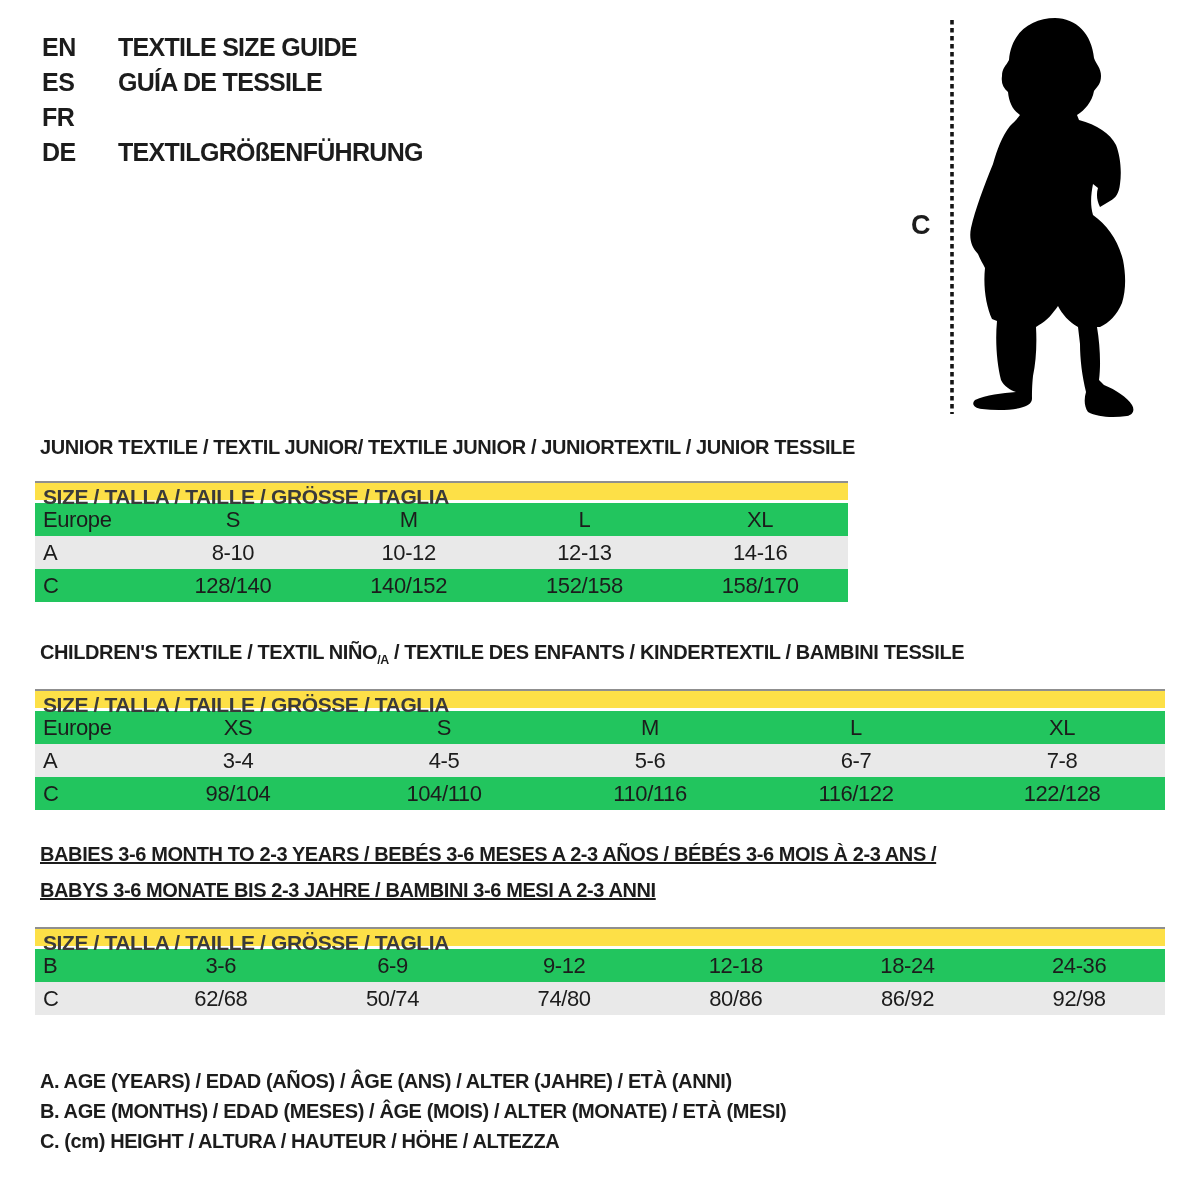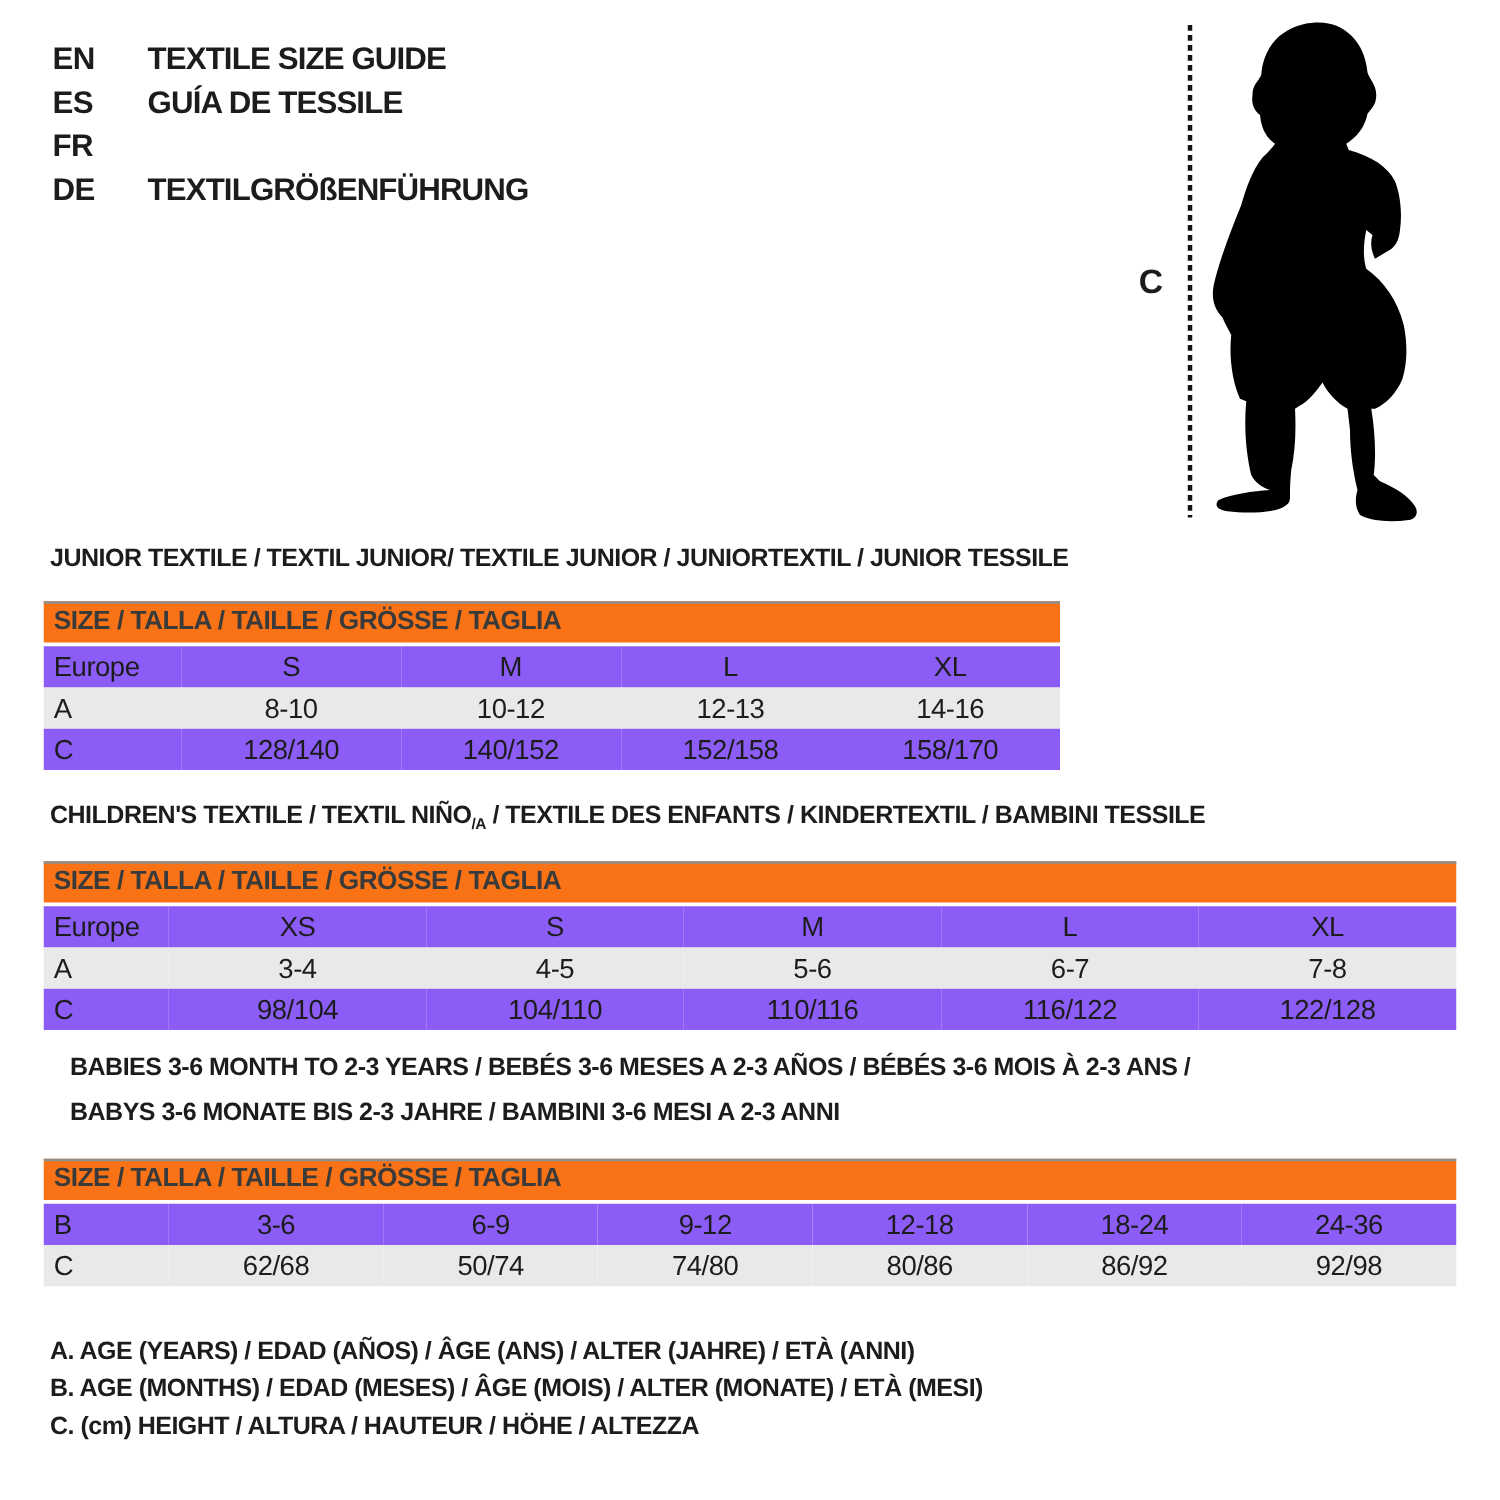--- a/index.html
+++ b/index.html
@@ -31,36 +31,36 @@
   
   .section-title {
     font-weight: 700; font-size: 20px; letter-spacing: -0.4px;
     white-space: nowrap;
   }
   .sub-a { font-size: 0.62em; vertical-align: sub; }
 
   
   .tbl { position: absolute; }
   .tbl-hdr {
-    background: #f97316;
+    background: #fde047;
     border-top: 2px solid #8f8f8f;
     color: #3a3a3a;
     font-weight: 700; font-size: 21px; letter-spacing: -0.4px;
     padding: 2px 8px 3px 8px;
-    height: 33px;
+    height: 19px;
     margin-bottom: 3px;
   }
   table.size-table { width: 100%; border-collapse: collapse; table-layout: fixed; }
   table.size-table td {
     font-size: 22px; letter-spacing: -0.4px;
     text-align: center; vertical-align: middle;
     height: 33px; padding: 0;
   }
   table.size-table td.lbl { text-align: left; padding-left: 8px; }
-  tr.r-white td { background: #8b5cf6; }
+  tr.r-white td { background: #22c55e; }
   tr.r-alt td { background: #e9e9e9; }
 
   
   .legend-line {
     font-weight: 700; font-size: 20px; letter-spacing: -0.4px;
     height: 30px; white-space: nowrap;
   }
 </style>
 </head>
 <body>
@@ -215,21 +215,21 @@
       <td>98/104</td>
       <td>104/110</td>
       <td>110/116</td>
       <td>116/122</td>
       <td>122/128</td>
     </tr>
   </tbody>
     </table>
 </div>
 
-<div class="abs" style="left:56px; top:843px;">
+<div class="abs" style="left:40px; top:843px;text-decoration:underline;">
   <div class="section-title">BABIES 3-6 MONTH TO 2-3 YEARS / BEBÉS 3-6 MESES A 2-3 AÑOS / BÉBÉS 3-6 MOIS À 2-3 ANS /</div>
   <div class="section-title" style="margin-top:13px;">BABYS 3-6 MONATE BIS 2-3 JAHRE / BAMBINI 3-6 MESI A 2-3 ANNI</div>
 </div>
 
 <div class="tbl" style="left:35px; top:927px; width:1130px;">
   <div class="tbl-hdr">SIZE / TALLA / TAILLE / GRÖSSE / TAGLIA</div>
   <table class="size-table">
     <colgroup>
         <col style="width:100px">
         <col>

